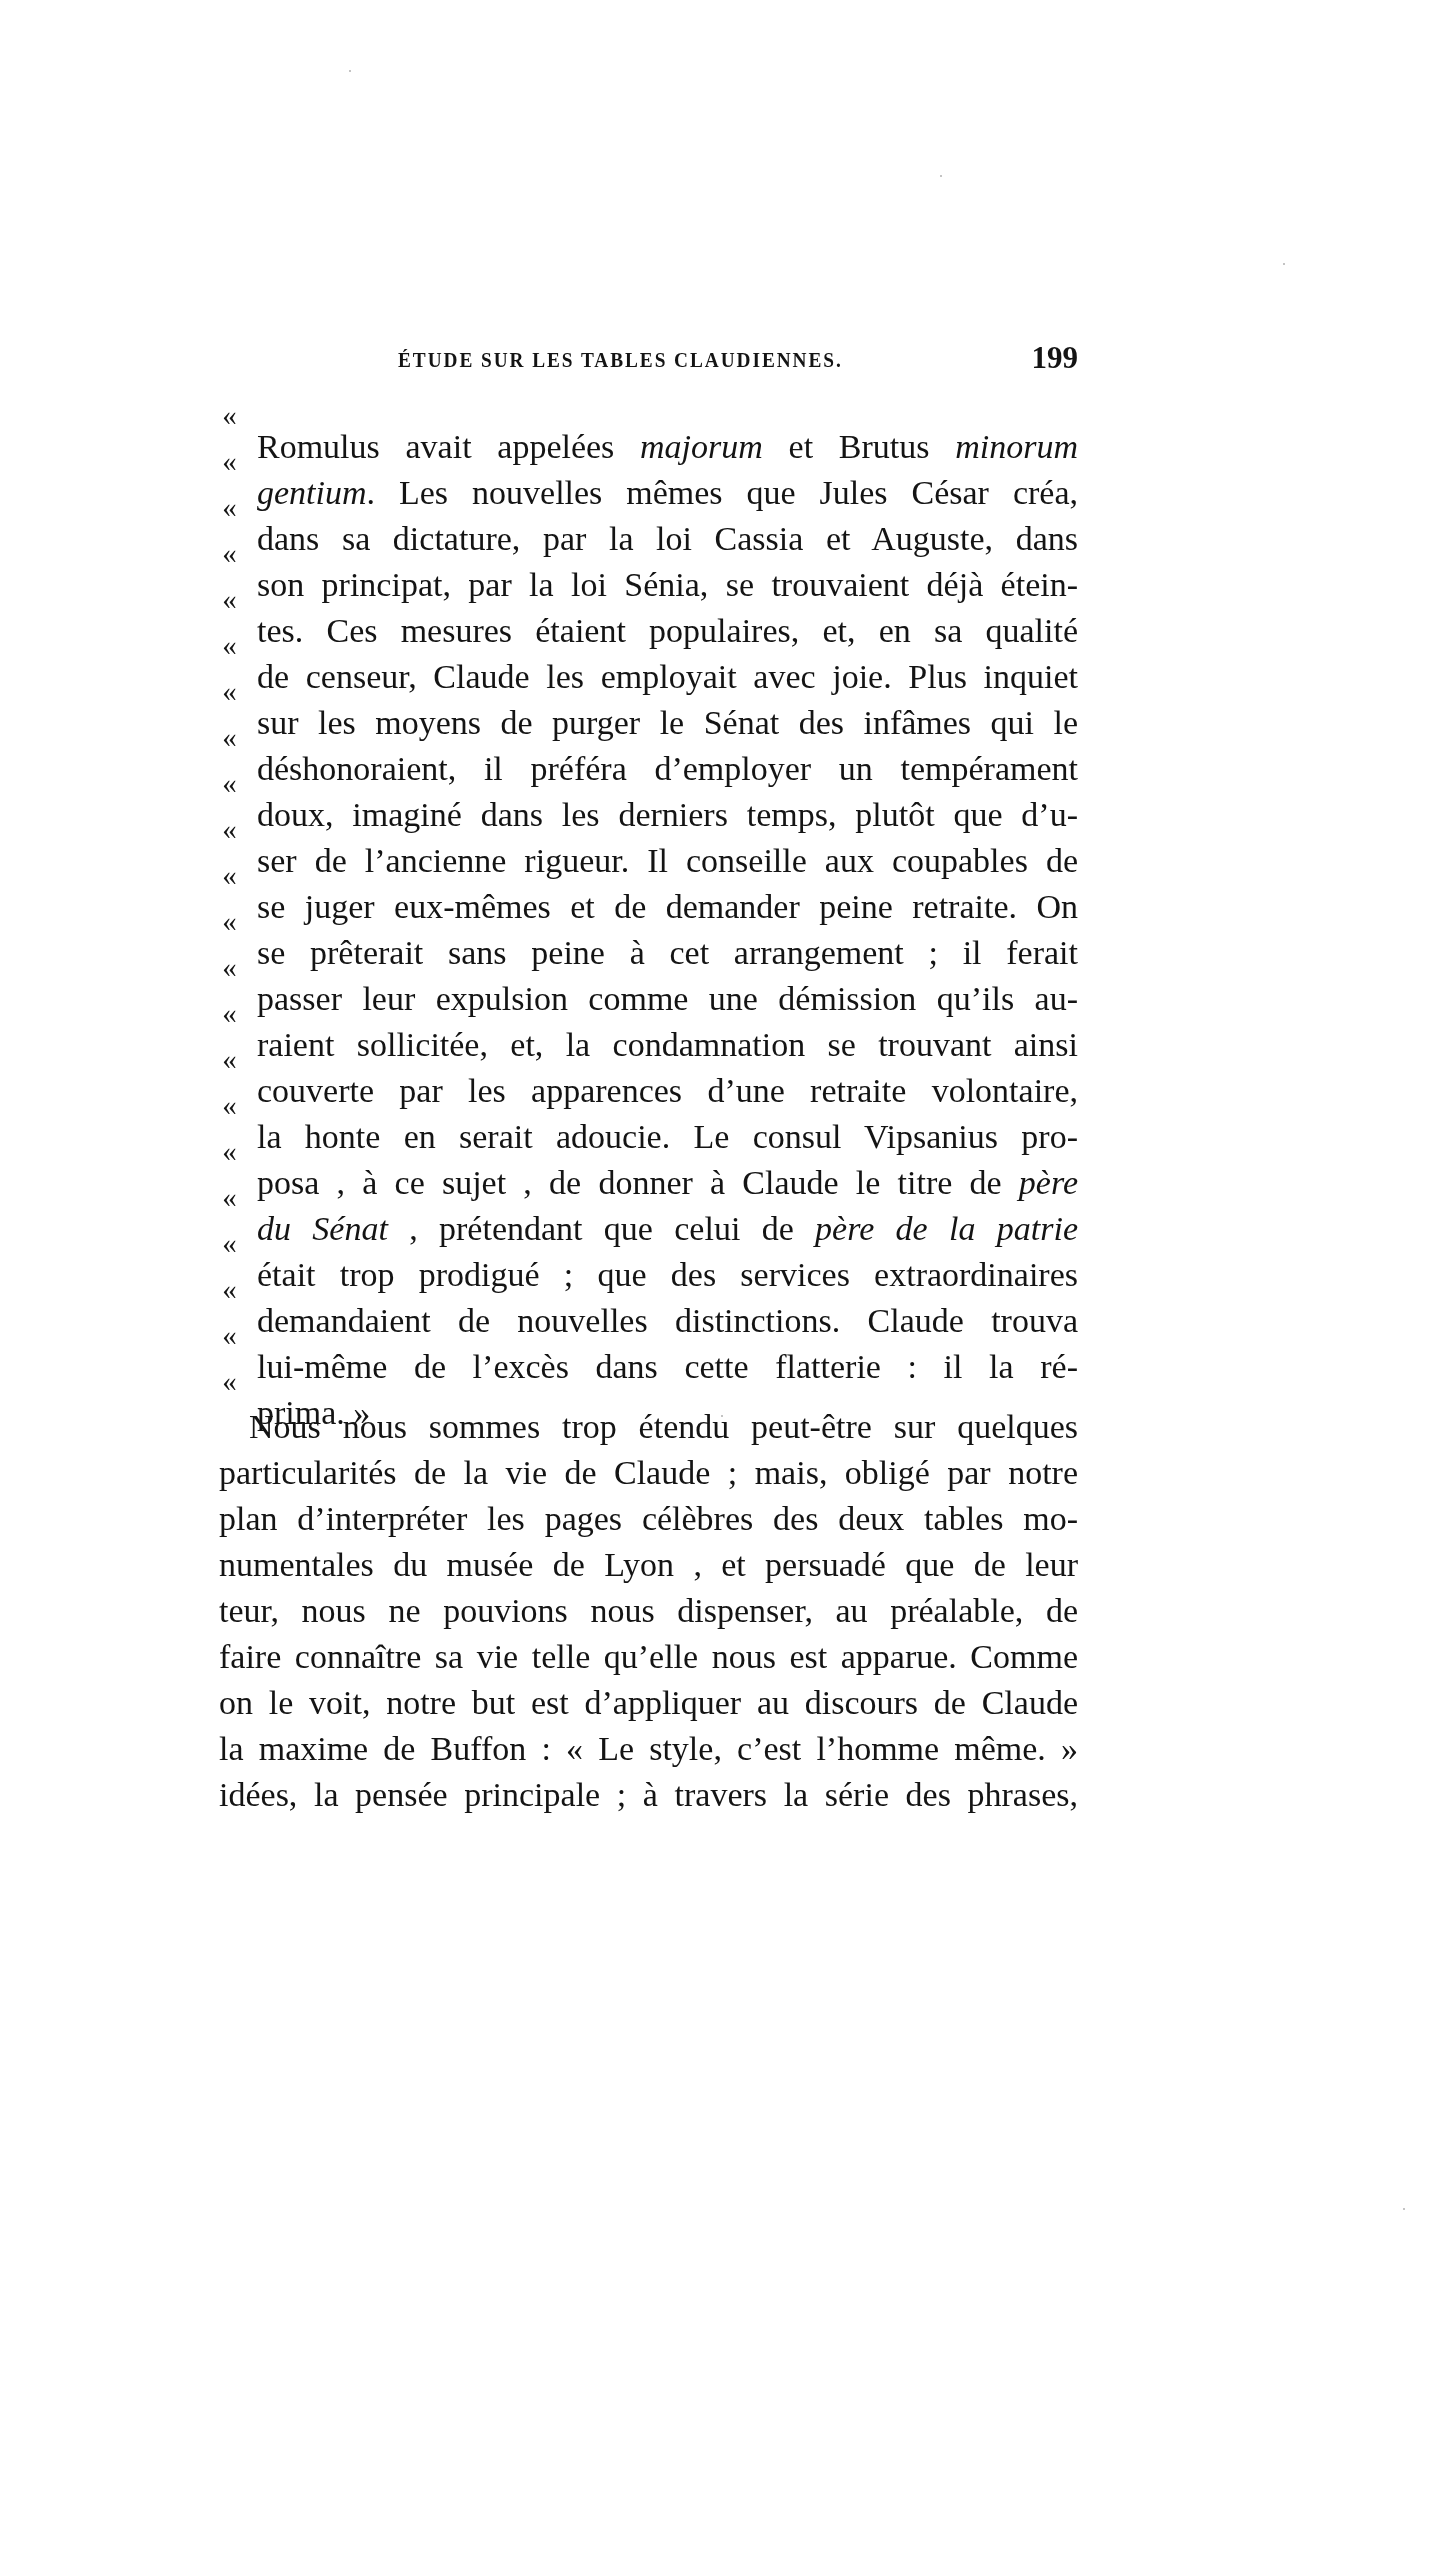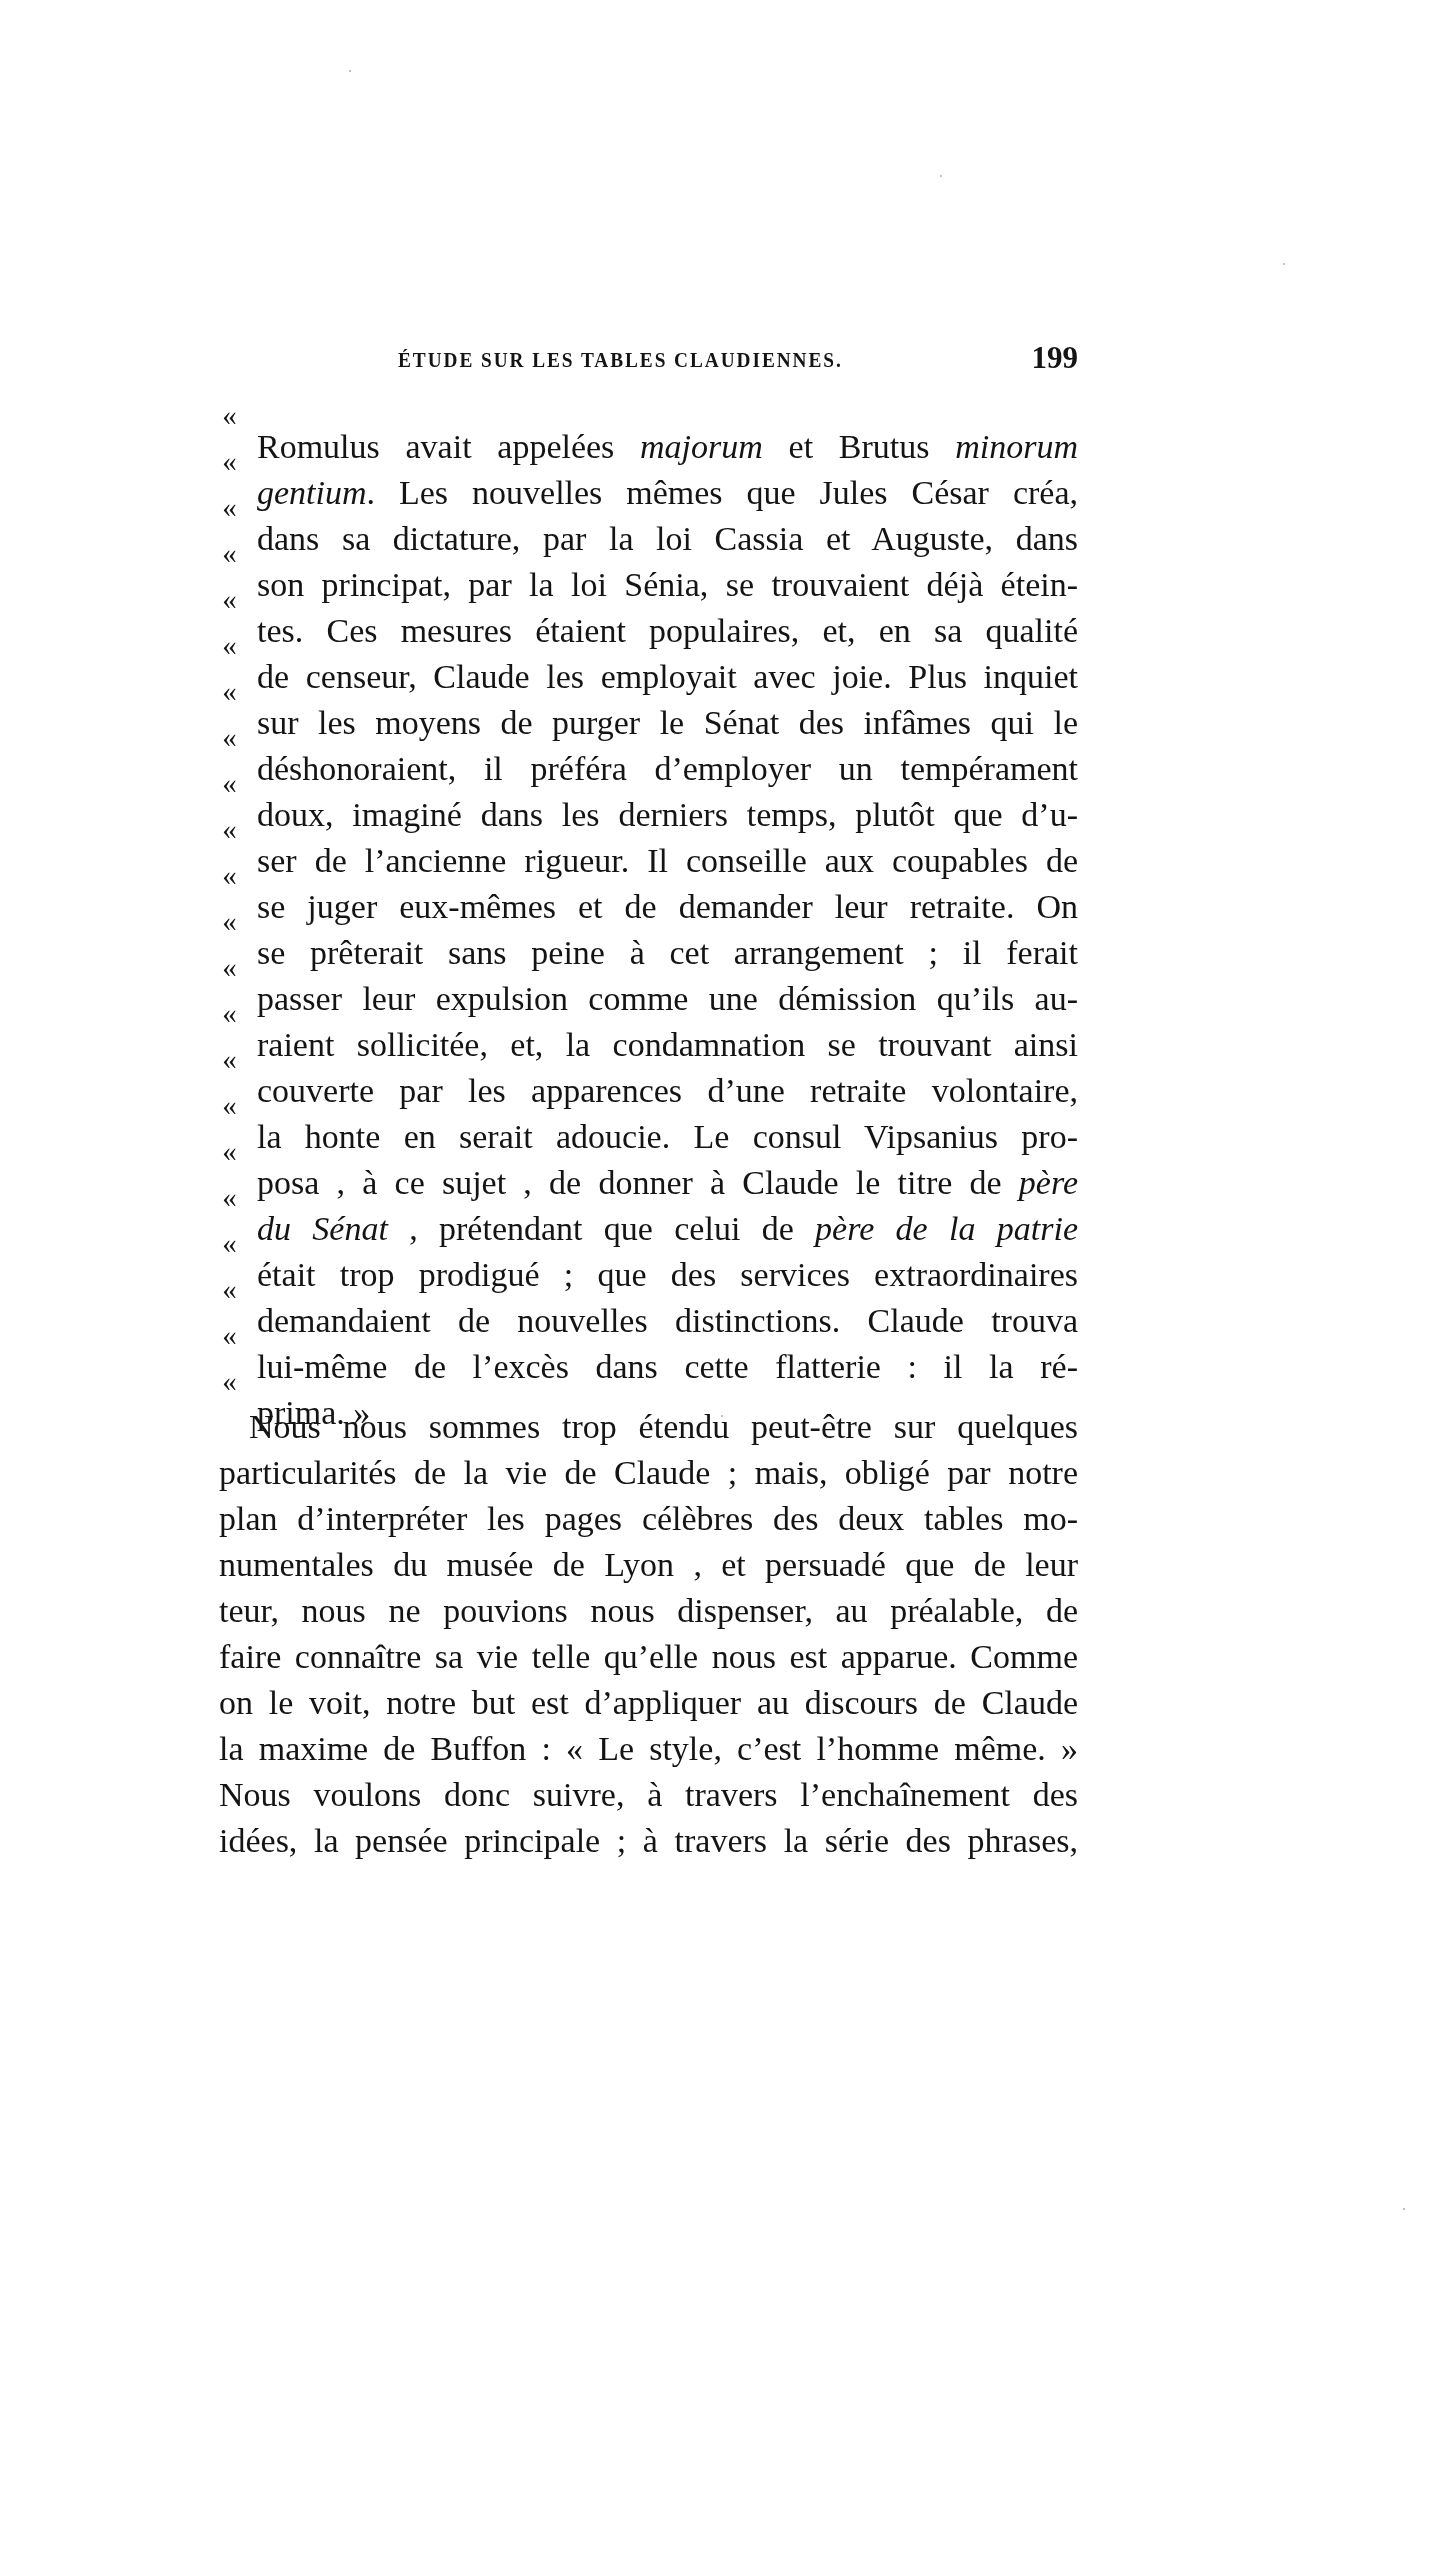--- a/index.html
+++ b/index.html
@@ -81,21 +81,21 @@
       <div class="line quoted">
         <span class="quote-mark">«</span>
         <span class="content"><span>doux, imaginé dans les derniers temps, plutôt que d’u-</span></span>
       </div>
       <div class="line quoted">
         <span class="quote-mark">«</span>
         <span class="content"><span>ser de l’ancienne rigueur. Il conseille aux coupables de</span></span>
       </div>
       <div class="line quoted">
         <span class="quote-mark">«</span>
-        <span class="content"><span>se juger eux-mêmes et de demander leur retraite. On</span></span>
+        <span class="content"><span>se juger eux-mêmes et de demander peine retraite. On</span></span>
       </div>
       <div class="line quoted">
         <span class="quote-mark">«</span>
         <span class="content"><span>se prêterait sans peine à cet arrangement ; il ferait</span></span>
       </div>
       <div class="line quoted">
         <span class="quote-mark">«</span>
         <span class="content"><span>passer leur expulsion comme une démission qu’ils au-</span></span>
       </div>
       <div class="line quoted">
@@ -152,23 +152,20 @@
       <div class="line">
         <span class="content"><span>faire connaître sa vie telle qu’elle nous est apparue. Comme</span></span>
       </div>
       <div class="line">
         <span class="content"><span>on le voit, notre but est d’appliquer au discours de Claude</span></span>
       </div>
       <div class="line">
         <span class="content"><span>la maxime de Buffon : « Le style, c’est l’homme même. »</span></span>
       </div>
       <div class="line">
-        <span class="content"><span>Nous voulons donc suivre, à travers l’enchaînement des</span></span>
-      </div>
-      <div class="line">
         <span class="content"><span>idées, la pensée principale ; à travers la série des phrases,</span></span>
       </div>
     </div>
 
   <div class="speck" style="left:349px;top:70px"></div>
   <div class="speck" style="left:940px;top:175px"></div>
   <div class="speck" style="left:1283px;top:263px"></div>
   <div class="speck" style="left:721px;top:1415px"></div>
   <div class="speck" style="left:1403px;top:2208px"></div>
 </div>

